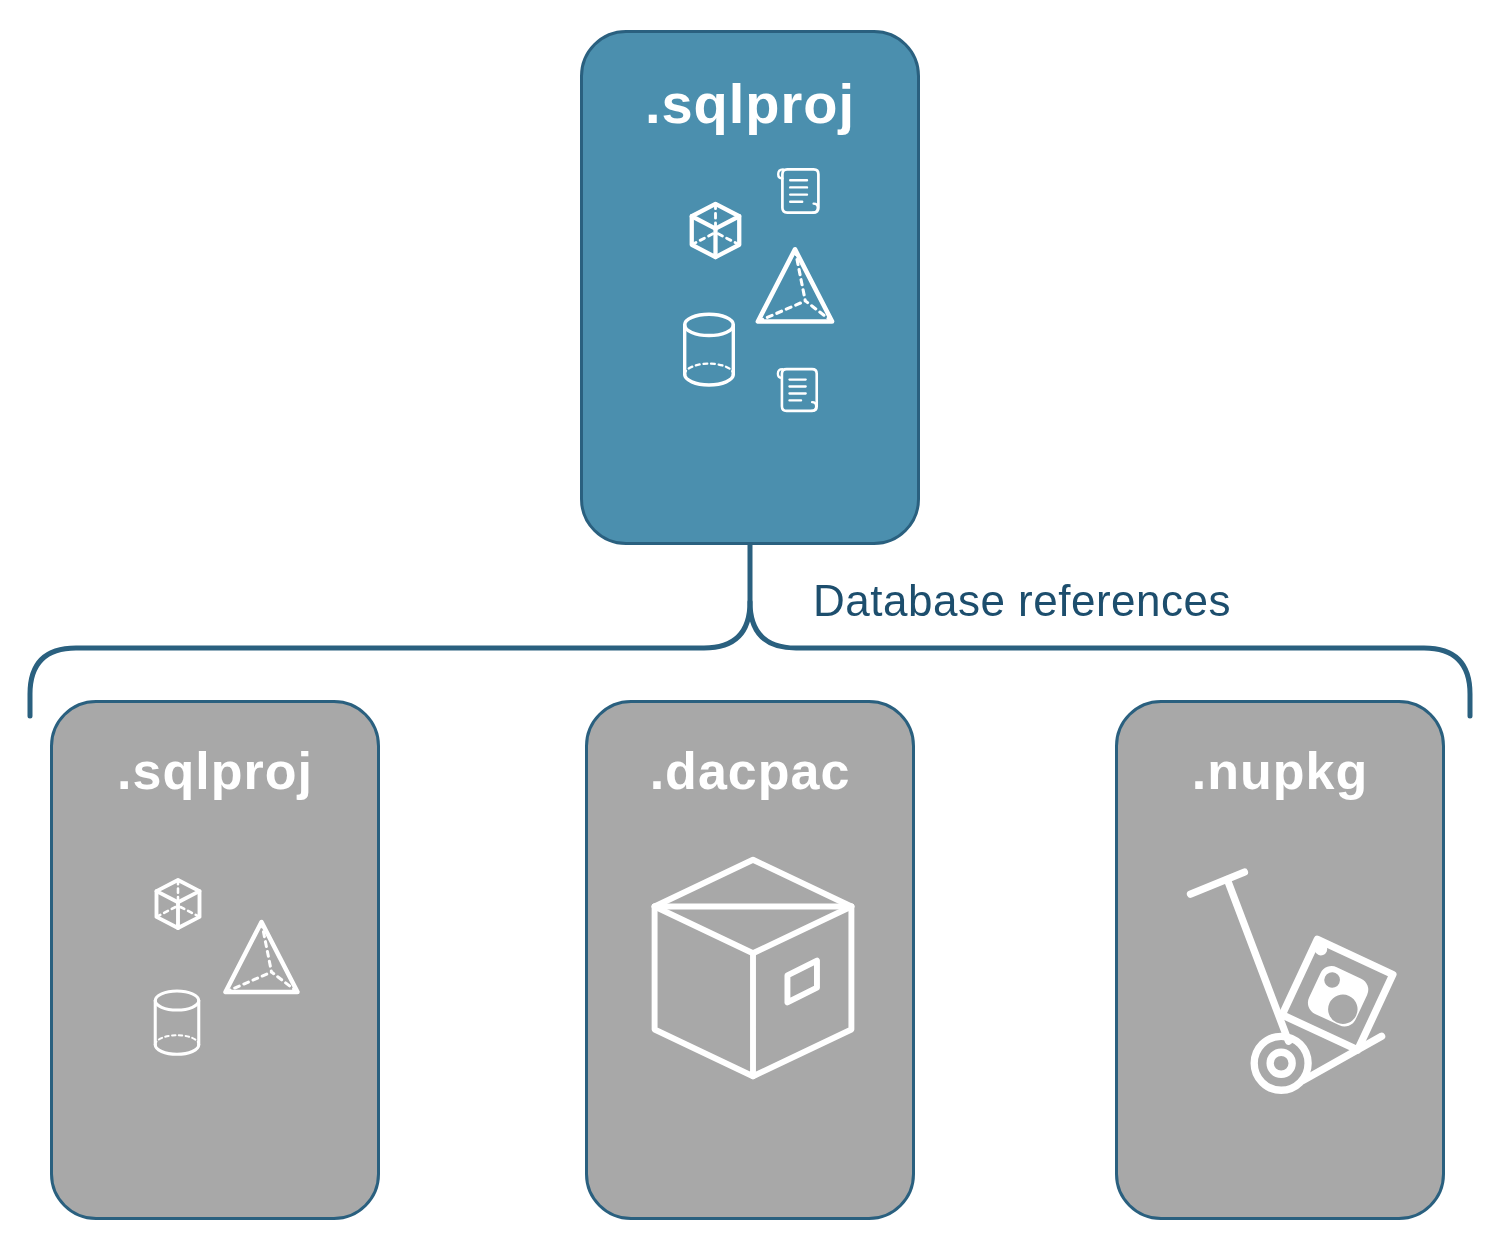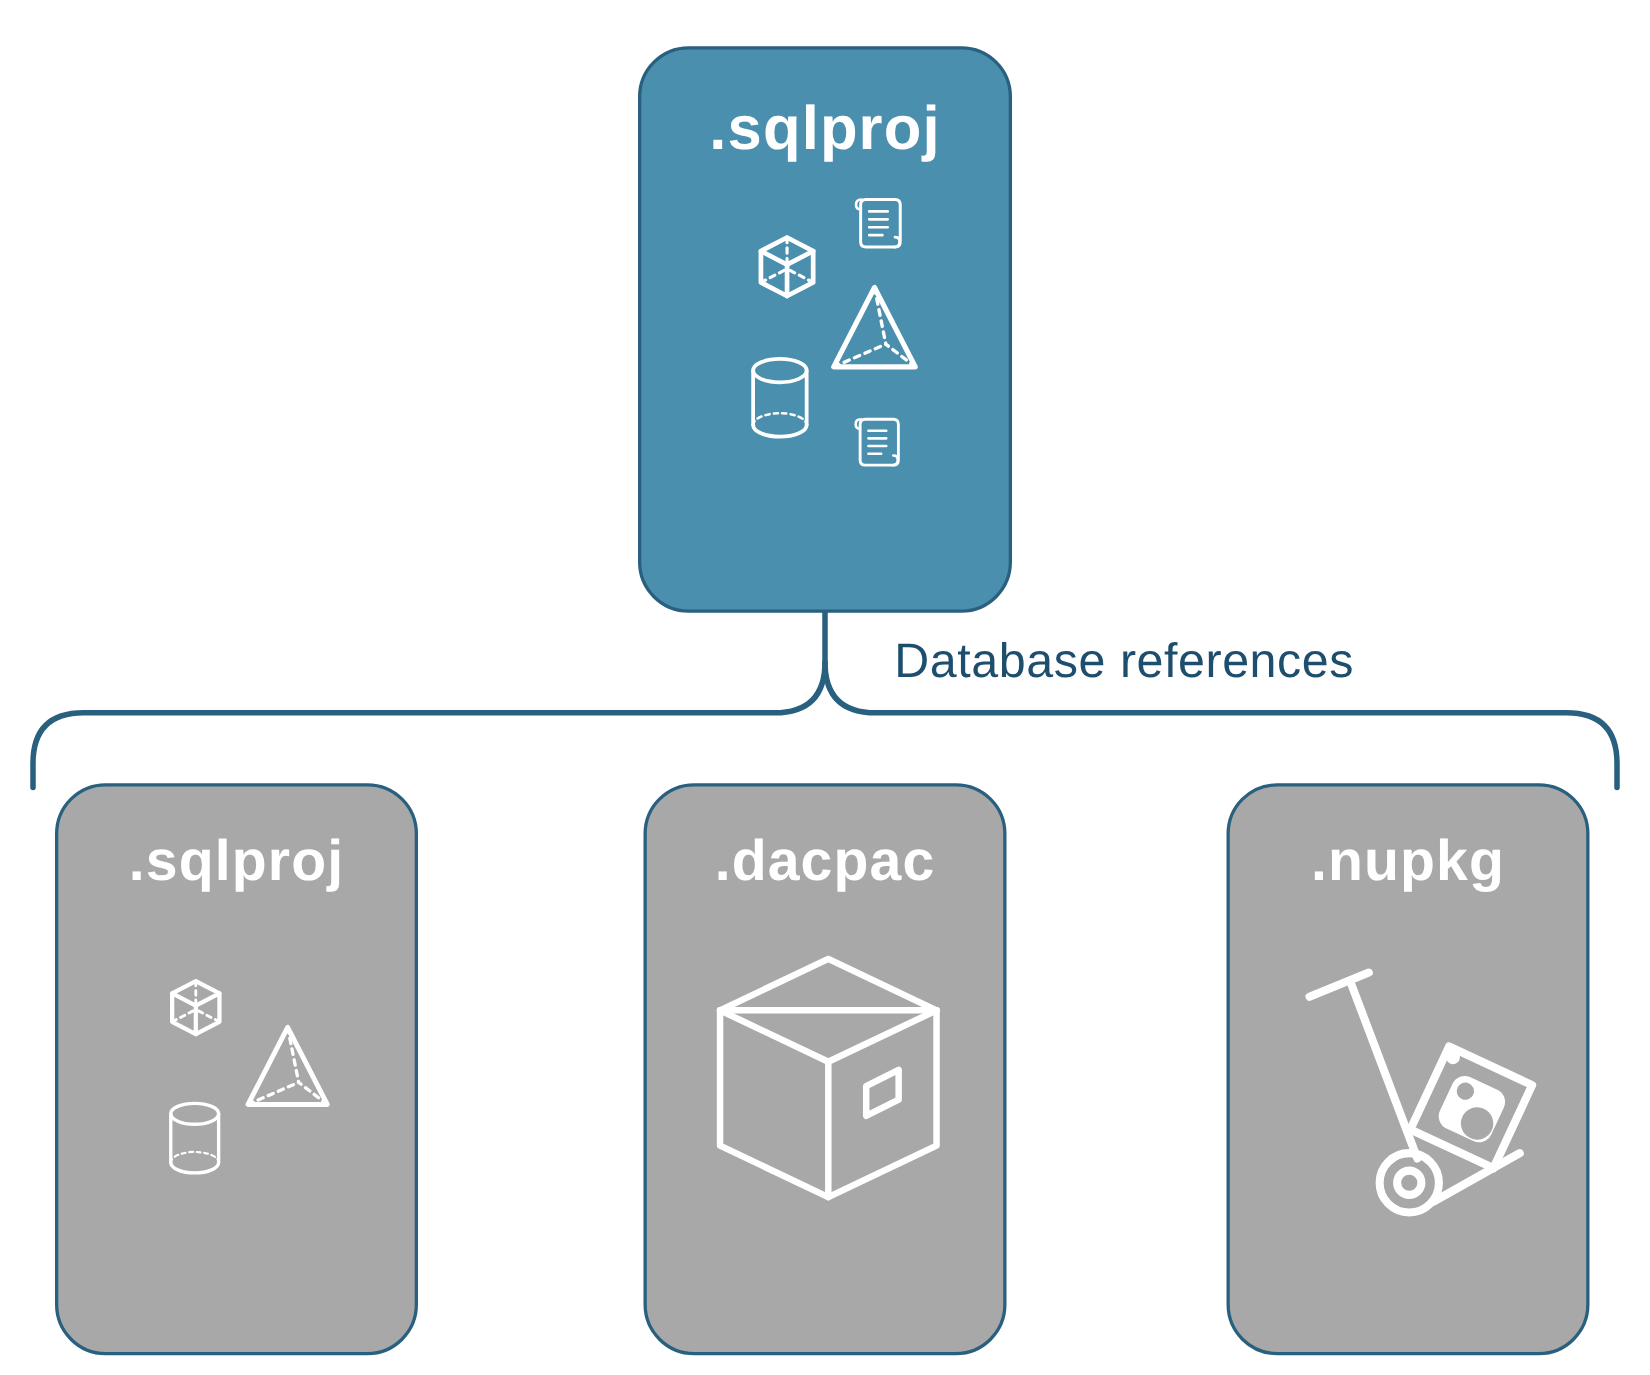--- a/index.html
+++ b/index.html
@@ -11,21 +11,20 @@
     width: 1500px;
     height: 1250px;
     background: #ffffff;
     overflow: hidden;
   }
 
   .node {
     position: absolute;
     border: 3px solid var(--border, #2a607f);
     border-radius: 46px;
-    margin-top: 12px;
   }
   .node.root {
     left: 580px; top: 30px;
     width: 340px; height: 515px;
     background: var(--root-fill, #4b8fae);
   }
   .node.child {
     top: 700px;
     width: 330px; height: 520px;
     background: var(--child-fill, #a8a8a8);

